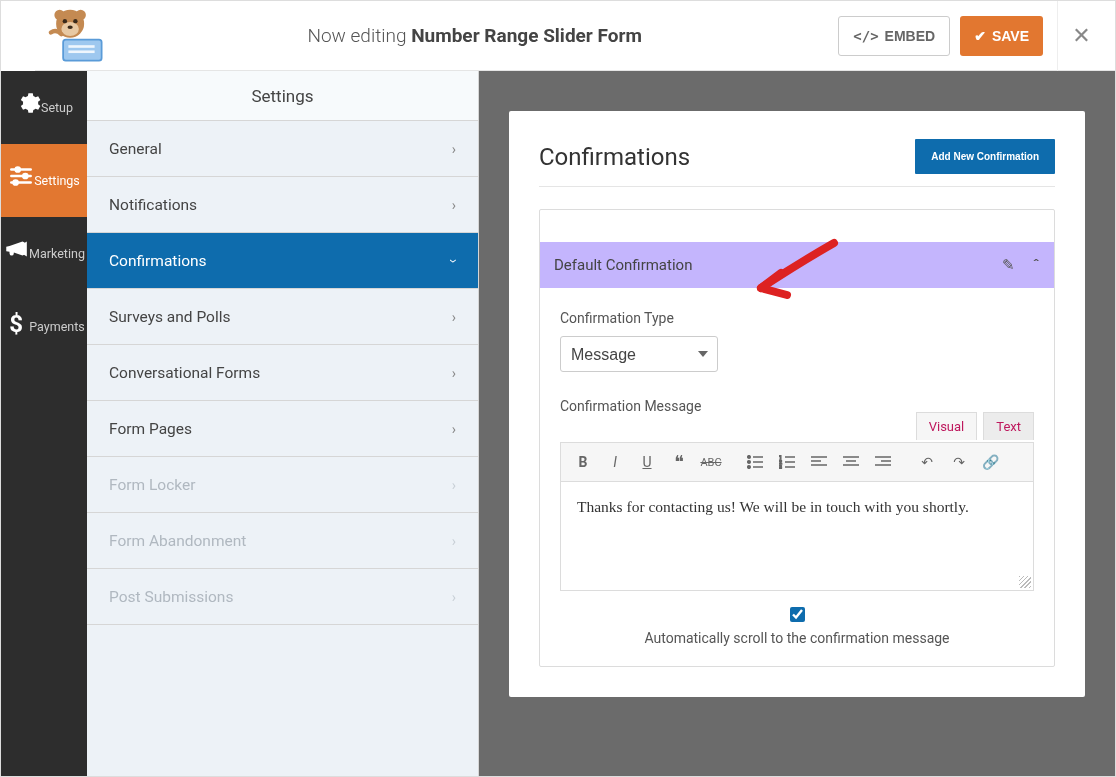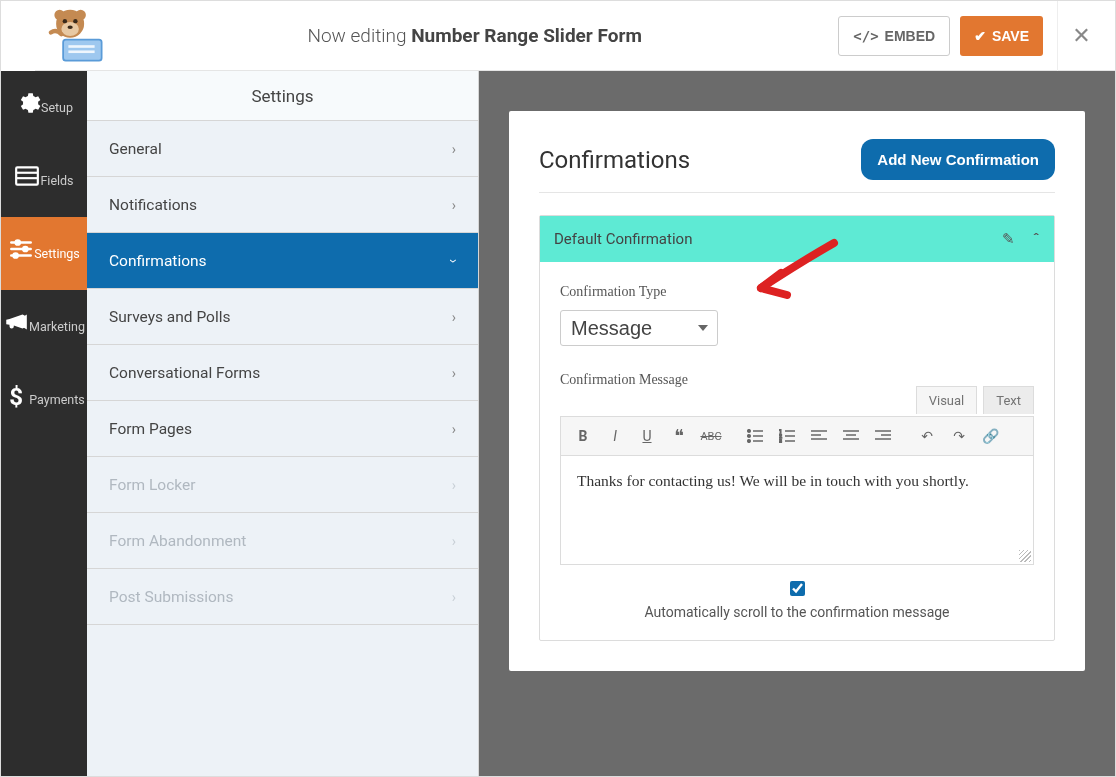--- a/index.html
+++ b/index.html
@@ -30,36 +30,36 @@
   .panel-row .chev { color: #888; font-size: 14px; }
   .panel-row.active { background: #0e6cad; color: #fff; }
   .panel-row.active .chev { color: #fff; }
   .panel-row.disabled { color: #b0b8c0; text-align: right; }
   .panel-row.disabled .chev { color: #c8cfd6; }
 
   .canvas { flex: 1; background: #6b6b6b; padding: 40px 30px 30px 30px; overflow: auto; }
   .card { background: #fff; border-radius: 2px; padding: 28px 30px 30px 30px; position: relative;}
   .card-head { display: flex; align-items: center; justify-content: space-between; margin-bottom: 12px;}
   .card-title { font-size: 24px; font-weight: 400; color: #333; }
-  .btn-add { background: #0e6cad; color: #fff; font-size: 15px; font-weight: 600; padding: 12px 16px; border: none; border-radius: 12px; cursor: pointer;}
+  .btn-add { background: #0e6cad; color: #fff; font-size: 10px; font-weight: 600; padding: 12px 16px; border: none; border-radius: 1px; cursor: pointer;}
   .divider { border: none; border-top: 1px solid #e5e5e5; margin: 0 0 22px 0;}
 
   .conf-section { border: 1px solid #dcdcdc; border-radius: 2px;}
-  .conf-head { background: #5eead4; height: 46px; display: flex; align-items: center; padding: 0 14px; font-size: 15px; color: #444; justify-content: space-between;}
+  .conf-head { background: #c4b5fd; height: 46px; display: flex; align-items: center; padding: 0 14px; font-size: 15px; color: #444; justify-content: space-between; margin-top: 32px;}
   .conf-head-actions { display: flex; gap: 18px; color: #555;}
   .conf-head-actions span { cursor: pointer; }
   .conf-body { padding: 22px 20px 20px 20px; }
-  .field-label { font-size: 14px; color: #555; margin-bottom: 10px; display: block; font-family: Liberation Serif, serif;}
+  .field-label { font-size: 14px; color: #555; margin-bottom: 10px; display: block;}
   .select-wrap { position: relative; width: 158px; margin-bottom: 26px;}
-  select.sel { width: 100%; height: 36px; border: 1px solid #ccc; border-radius: 3px; padding: 0 44px 0 10px; font-size: 20px; background: #fff; appearance: none; color: #444;}
+  select.sel { width: 100%; height: 36px; border: 1px solid #ccc; border-radius: 3px; padding: 0 44px 0 10px; font-size: 16px; background: #fff; appearance: none; color: #444;}
   .select-wrap:after { content: ""; position: absolute; right: 10px; top: 15px; border-left: 5px solid transparent; border-right: 5px solid transparent; border-top: 6px solid #666; pointer-events: none;}
 
   .editor-wrap { border: 1px solid #dcdcdc; position: relative; margin-top: 8px;}
   .editor-tabs { position: absolute; right: 0; top: -30px; display: flex; }
-  .editor-tab { border: 1px solid #dcdcdc; border-bottom: none; padding: 6px 12px; font-size: 13px; color: #737373; background: #f6f6f6; cursor: pointer; margin-left: 6px;}
+  .editor-tab { border: 1px solid #dcdcdc; border-bottom: none; padding: 6px 12px; font-size: 13px; color: #be185d; background: #f6f6f6; cursor: pointer; margin-left: 6px;}
   .editor-tab.active { background: #ececec; }
   .editor-toolbar { background: #f6f6f6; border-bottom: 1px solid #dcdcdc; padding: 6px 8px; display: flex; align-items: center; gap: 4px;}
   .tbbtn { width: 28px; height: 26px; display: flex; align-items: center; justify-content: center; border-radius: 2px; font-size: 14px; color: #666; cursor: pointer;}
   .tbsep { width: 8px; }
   .editor-content { padding: 16px; min-height: 108px; font-family: Liberation Serif, serif; font-size: 15.5px; color: #333; cursor: text; position: relative;}
   .resize-grip { position: absolute; right: 2px; bottom: 2px; width: 12px; height: 12px; background: repeating-linear-gradient(135deg, #bbb 0 1px, transparent 1px 3px); }
 
   .checkbox-row { margin-top: 16px; display: flex; align-items: center; gap: 8px; font-size: 14px; color: #555; flex-direction: column;}
   .checkbox-row input { width: 15px; height: 15px; accent-color: #0e6cad;}
 
@@ -104,30 +104,20 @@
 
   <div class="nav">
     <div class="nav-item">
       <div class="giconwrap">
         <svg viewBox="0 0 24 24" width="24" height="24" fill="#fff">
             <path d="M12 8a4 4 0 100 8 4 4 0 000-8zm9.4 4a7.6 7.6 0 00-.1-1.2l2.1-1.6-2-3.4-2.5 1a7.7 7.7 0 00-2-1.2L16.4 3h-4l-.5 2.6a7.7 7.7 0 00-2 1.2l-2.5-1-2 3.4 2.1 1.6A7.6 7.6 0 007.4 12c0 .4 0 .8.1 1.2l-2.1 1.6 2 3.4 2.5-1c.6.5 1.3.9 2 1.2l.5 2.6h4l.5-2.6c.7-.3 1.4-.7 2-1.2l2.5 1 2-3.4-2.1-1.6c.1-.4.1-.8.1-1.2z"></path>
           </svg>
       </div>
       <span>Setup</span>
     </div>
-    <div class="nav-item">
-      <div class="giconwrap">
-        <svg viewBox="0 0 24 24" width="24" height="20" fill="none" stroke="#fff" stroke-width="2">
-            <rect x="2" y="4" width="20" height="16" rx="1"></rect>
-            <line x1="2" y1="9" x2="22" y2="9"></line>
-            <line x1="2" y1="14" x2="22" y2="14"></line>
-          </svg>
-      </div>
-      <span>Fields</span>
-    </div>
     <div class="nav-item active">
       <div class="giconwrap">
         <svg viewBox="0 0 24 24" width="24" height="22" fill="none" stroke="#fff" stroke-width="2.2" stroke-linecap="round">
             <line x1="3" y1="6" x2="21" y2="6"></line>
             <circle cx="9" cy="6" r="2" fill="#fff"></circle>
             <line x1="3" y1="12" x2="21" y2="12"></line>
             <circle cx="16" cy="12" r="2" fill="#fff"></circle>
             <line x1="3" y1="18" x2="21" y2="18"></line>
             <circle cx="7" cy="18" r="2" fill="#fff"></circle>
           </svg>

